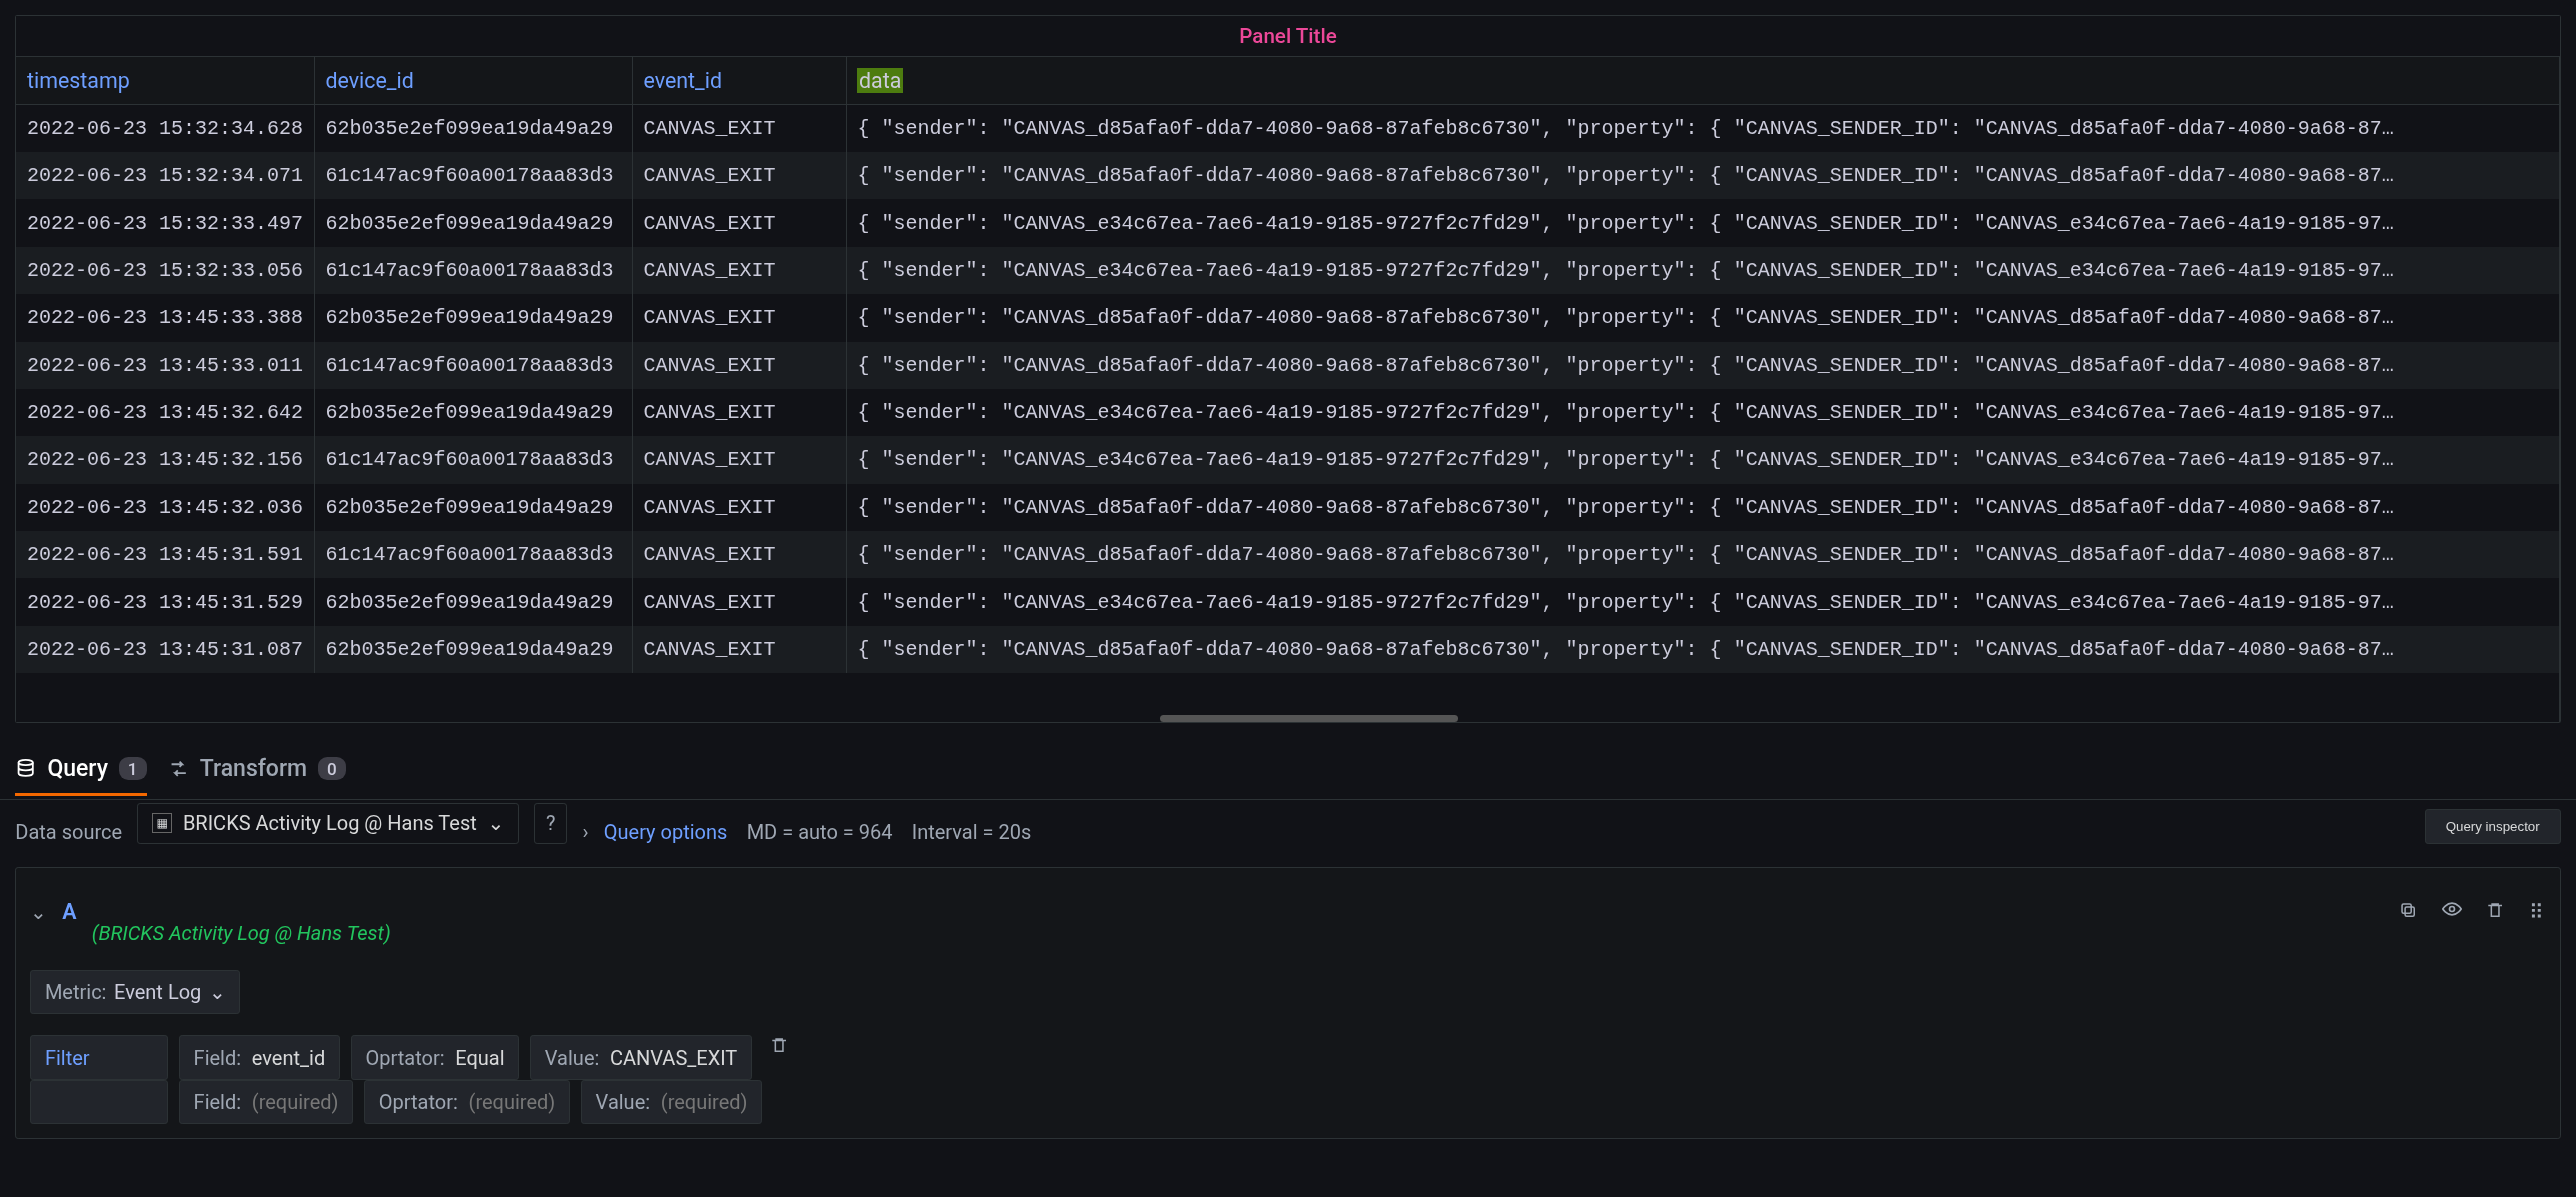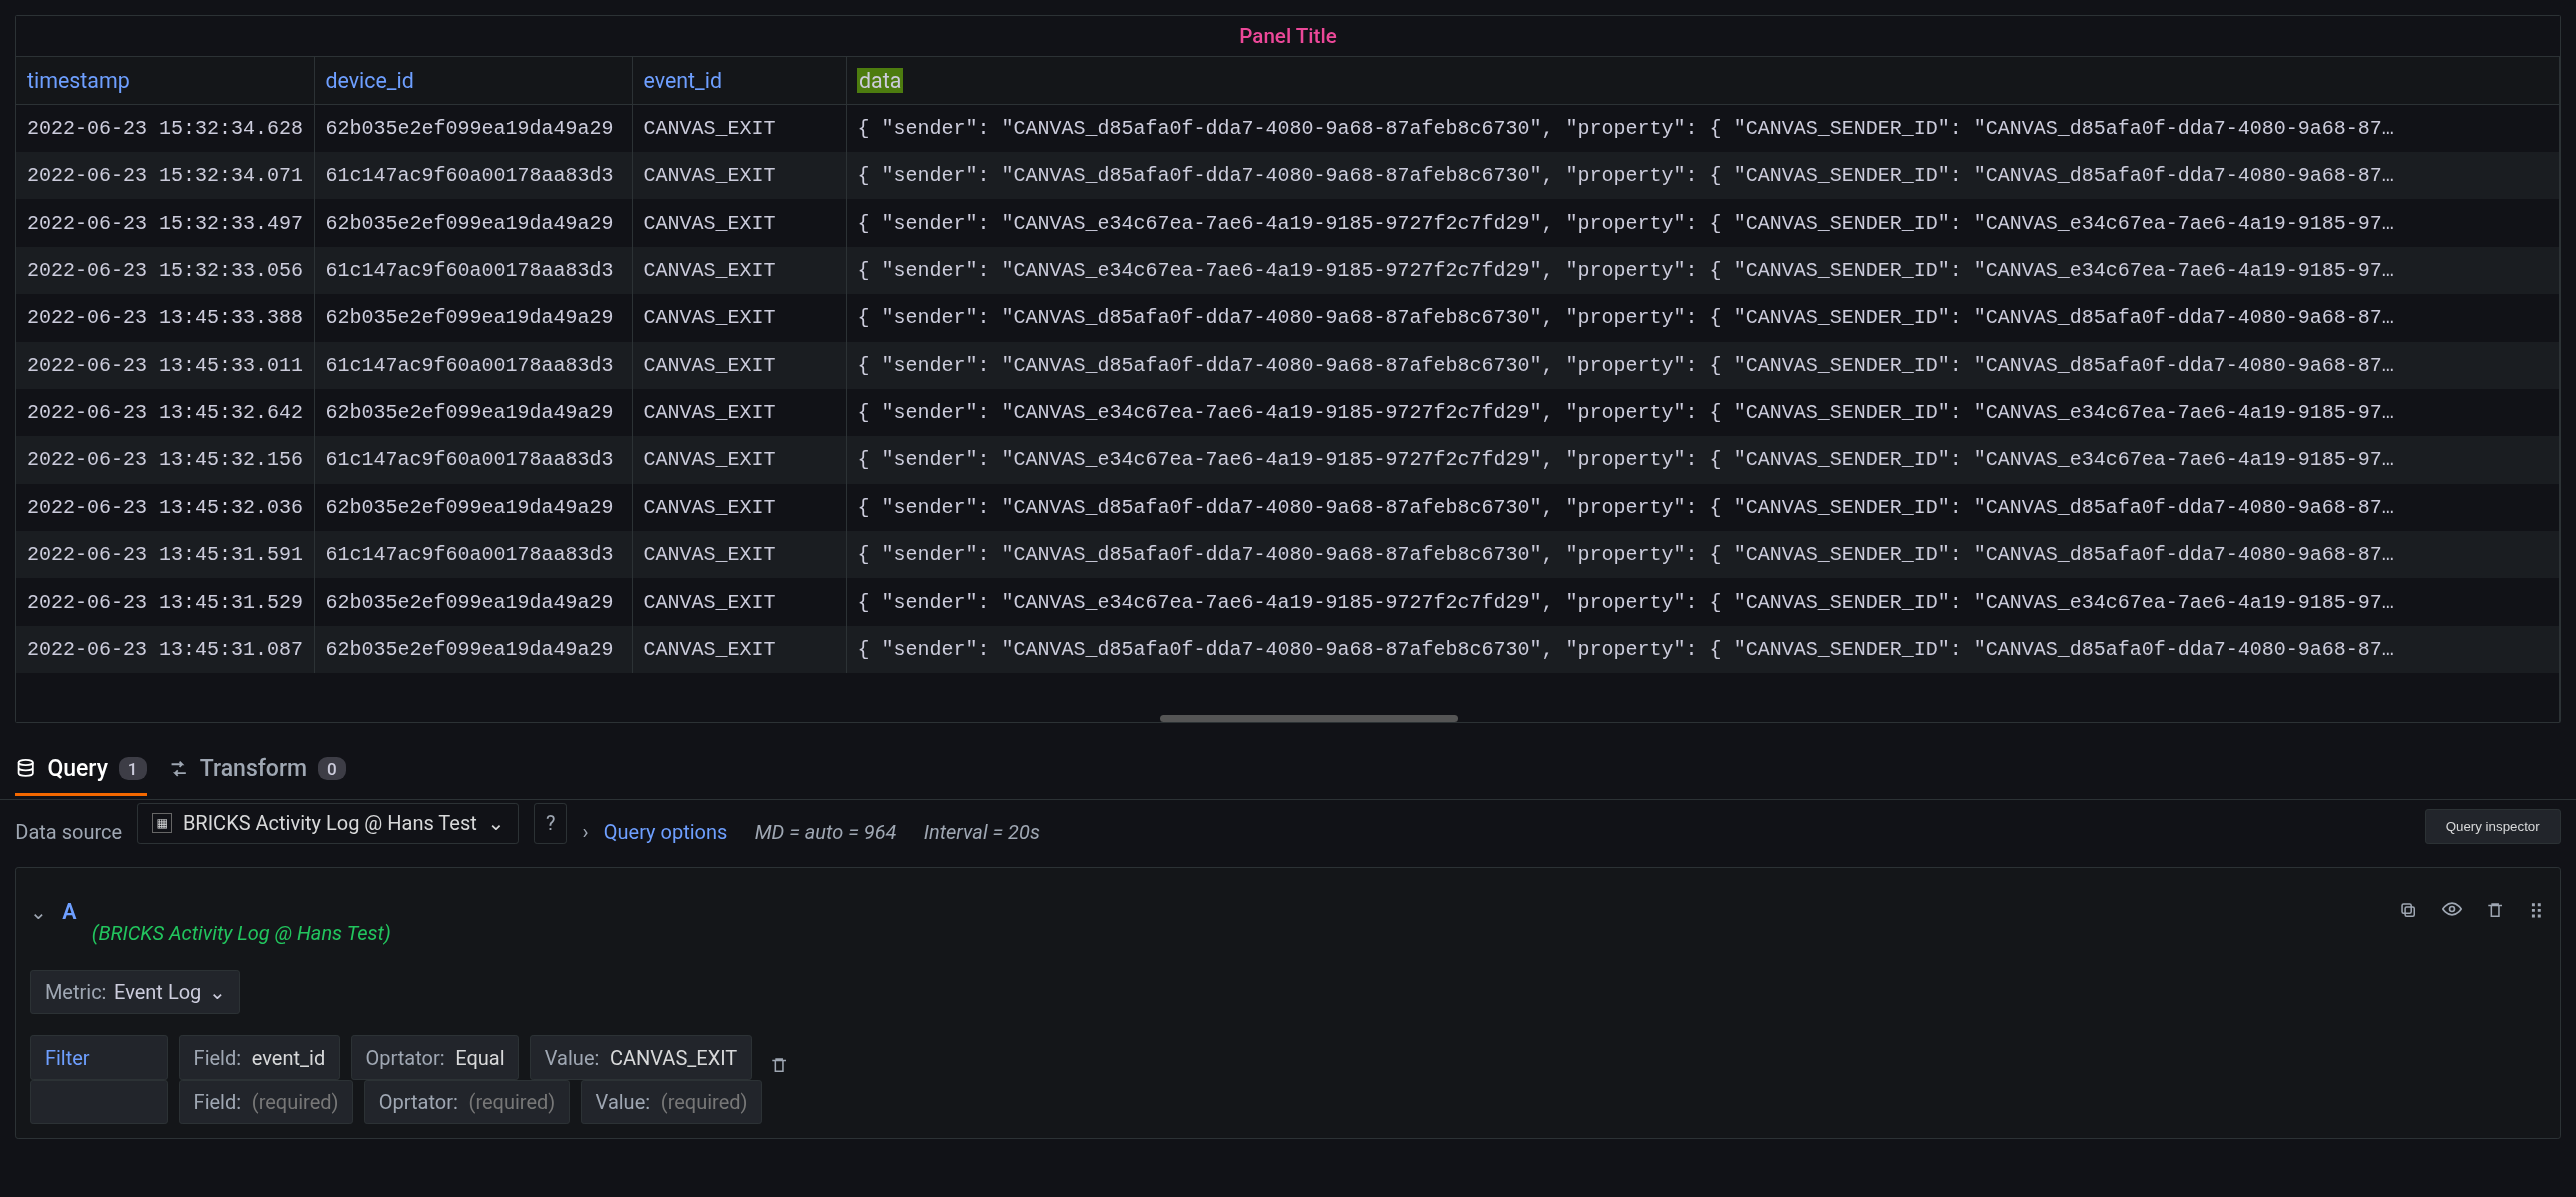--- a/index.html
+++ b/index.html
@@ -141,21 +141,21 @@
   .ds-select .icon-box {
     width: 20px; height: 20px; border: 0.8px solid #666; display:inline-flex;align-items:center;justify-content:center;font-size:12.2px;
   }
   .help-btn {
     border: 0.8px solid #2c3235;
     border-radius: 3.1px;
     padding: 7.6px 10.7px;
     cursor: pointer;
   }
   .qopts { color: #6e9fff; cursor: pointer; }
-  .mdinfo { margin-left: 12px; color: #9fa7b3; font-style: italic; }
+  .mdinfo { margin-left: 4px; color: #9fa7b3; }
   .spacer { flex: 1; }
   .inspector-btn {
     border: 0.8px solid #2c3235;
     background: #22252b;
     color: #d8d9da;
     padding: 9.2px 20px;
     border-radius: 3.1px;
     cursor: pointer;
   }
 
@@ -183,21 +183,21 @@
     flex-direction: column;
     gap: 21px;
   }
   .metric-row { display: flex; gap: 10.7px; }
   .metric-pill {
     display:flex; align-items:center; gap:7.6px;
     background: #22252b; border:0.8px solid #2c3235; border-radius:3.1px;
     padding: 9.2px 13.8px; font-size: 20px;
   }
   .metric-pill .lbl { color:#9fa7b3; }
-  .filter-row { display:flex; gap:10.7px; align-items:flex-end; }
+  .filter-row { display:flex; gap:10.7px; align-items:flex-start; }
   .chip {
     background:#22252b; border:0.8px solid #2c3235; border-radius:3.1px;
     padding:9.2px 13.8px; font-size:20px; display:flex; gap:10.7px; align-items:center;
   }
   .chip .k { color:#9fa7b3; }
   .chip .v { color:#d8d9da; }
   .chip.link { color:#6e9fff; cursor:pointer; min-width:138px; }
   .chip .req { color:#777; }
   .trash { color:#9fa7b3; cursor:pointer; font-size:20px; padding:0 7.6px; }
   .drag-dots { letter-spacing:-2.3px; }

